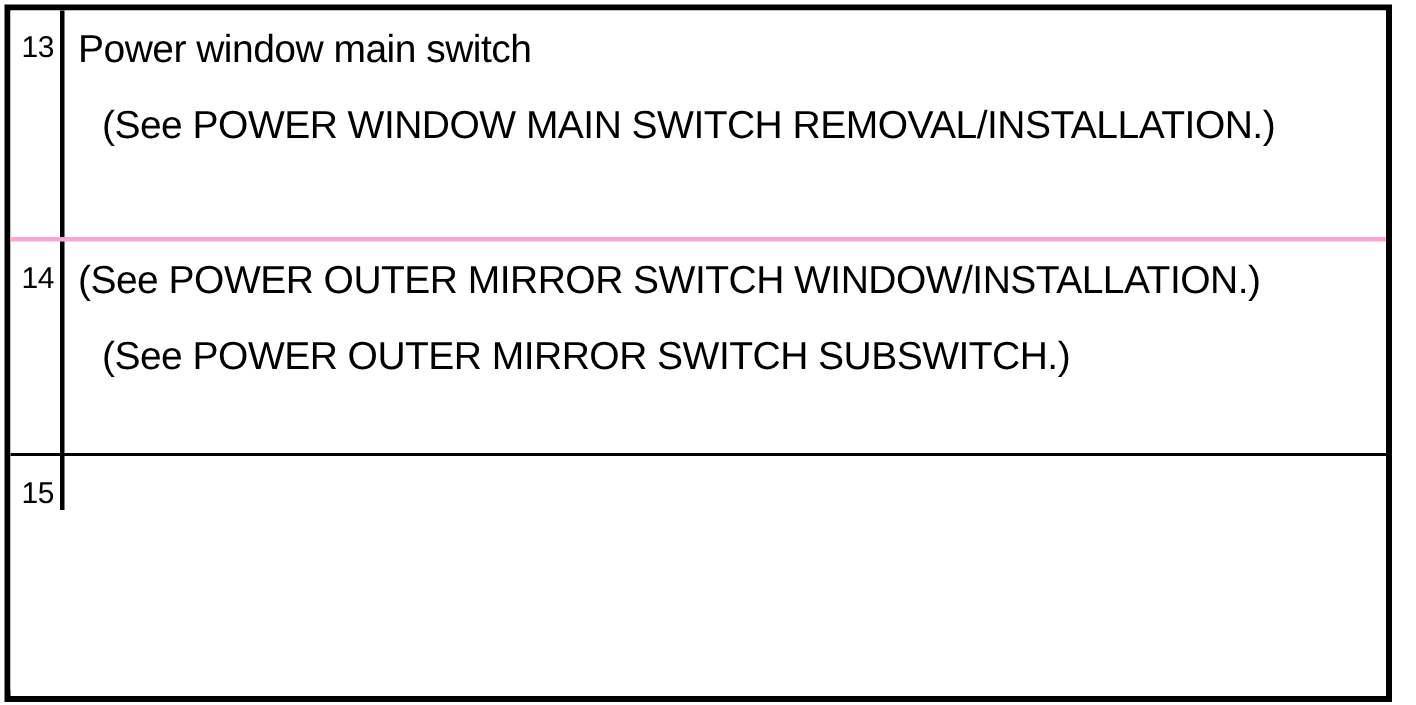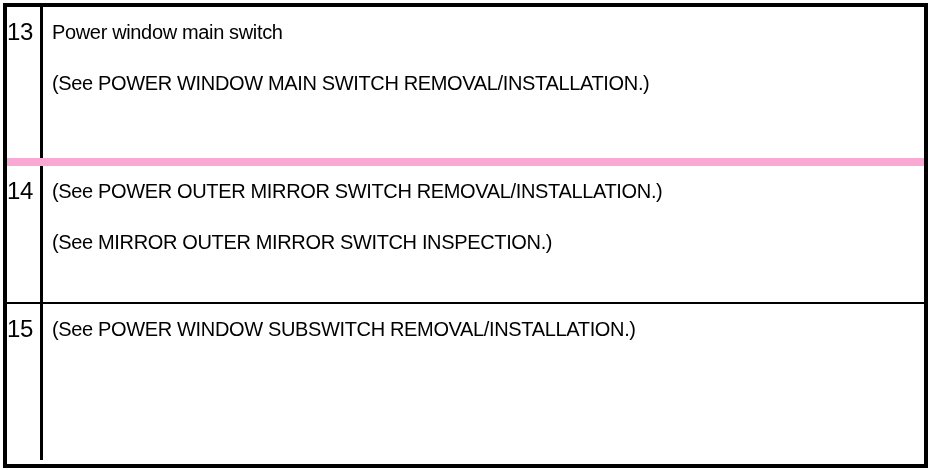--- a/index.html
+++ b/index.html
@@ -44,68 +44,69 @@
 
   .row {
     position: relative;
     display: flex;
     align-items: stretch;
     box-sizing: border-box;
     background: #ffffff;
   }
 
   .row-13 { height: 151px; }
-  .row-14 { height: 146px; border-top: 8px solid #f9a8d4; border-bottom: 2px solid #000000; }
-  .row-15 { height: 156px; }
+  .row-14 { height: 146px; border-top: 3px solid #f9a8d4; border-bottom: 2px solid #000000; }
+  .row-15 { height: 156px; flex-direction: column; }
 
   .cell-no {
     position: relative;
     width: 36px;
     flex: 0 0 36px;
     border-right: 3px solid #000000;
     box-sizing: border-box;
     padding: 0;
   }
 
   .no-text {
     position: absolute;
     left: 0;
     right: 4px;
     top: 14px;
-    text-align: left;
-    font-size: 24px;
+    text-align: right;
+    font-size: 20px;
     line-height: 22px;
     letter-spacing: -0.3px;
     white-space: nowrap;
   }
 
   .cell-desc {
     position: relative;
     flex: 1 1 auto;
     box-sizing: border-box;
     padding: 0;
   }
 
   .desc-lines {
     position: absolute;
     left: 9px;
     top: 13px;
     right: 4px;
   }
 
   .desc-line {
-    font-size: 20px;
+    font-size: 26px;
     line-height: 24px;
     letter-spacing: -0.35px;
     white-space: nowrap;
     height: 24px;
   }
 
   .desc-line + .desc-line {
     margin-top: 27px;
+    margin-left: 16px;
   }
 </style>
 </head>
 <body>
 
 <div class="page">
   <div class="ref-table">
     <div class="table-inner">
 
       <div class="row row-13">
@@ -119,32 +120,31 @@
           </div>
         </div>
       </div>
 
       <div class="row row-14">
         <div class="cell-no">
           <div class="no-text">14</div>
         </div>
         <div class="cell-desc">
           <div class="desc-lines">
-            <div class="desc-line">(See POWER OUTER MIRROR SWITCH REMOVAL/INSTALLATION.)</div>
-            <div class="desc-line">(See MIRROR OUTER MIRROR SWITCH INSPECTION.)</div>
+            <div class="desc-line">(See POWER OUTER MIRROR SWITCH WINDOW/INSTALLATION.)</div>
+            <div class="desc-line">(See POWER OUTER MIRROR SWITCH SUBSWITCH.)</div>
           </div>
         </div>
       </div>
 
       <div class="row row-15">
         <div class="cell-no">
           <div class="no-text">15</div>
         </div>
         <div class="cell-desc">
           <div class="desc-lines">
-            <div class="desc-line">(See POWER WINDOW SUBSWITCH REMOVAL/INSTALLATION.)</div>
           </div>
         </div>
       </div>
 
     </div>
   </div>
 </div>
 
 </body></html>

